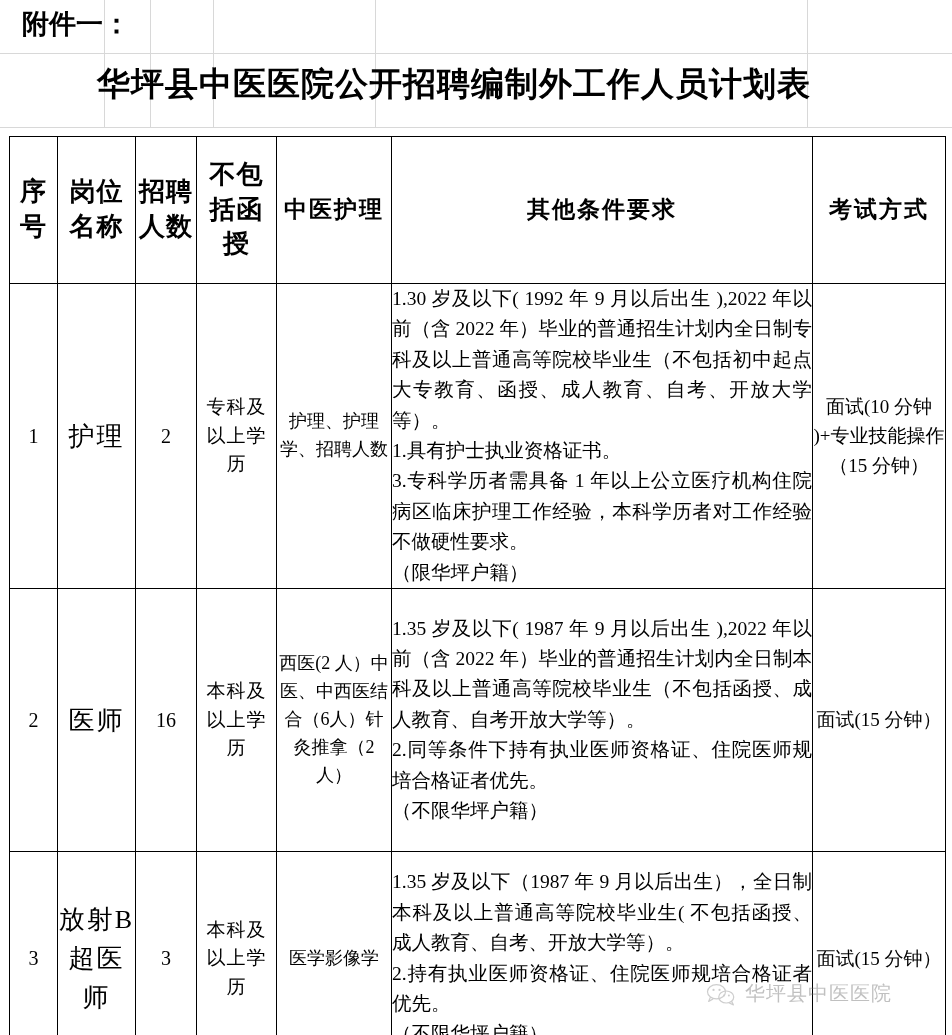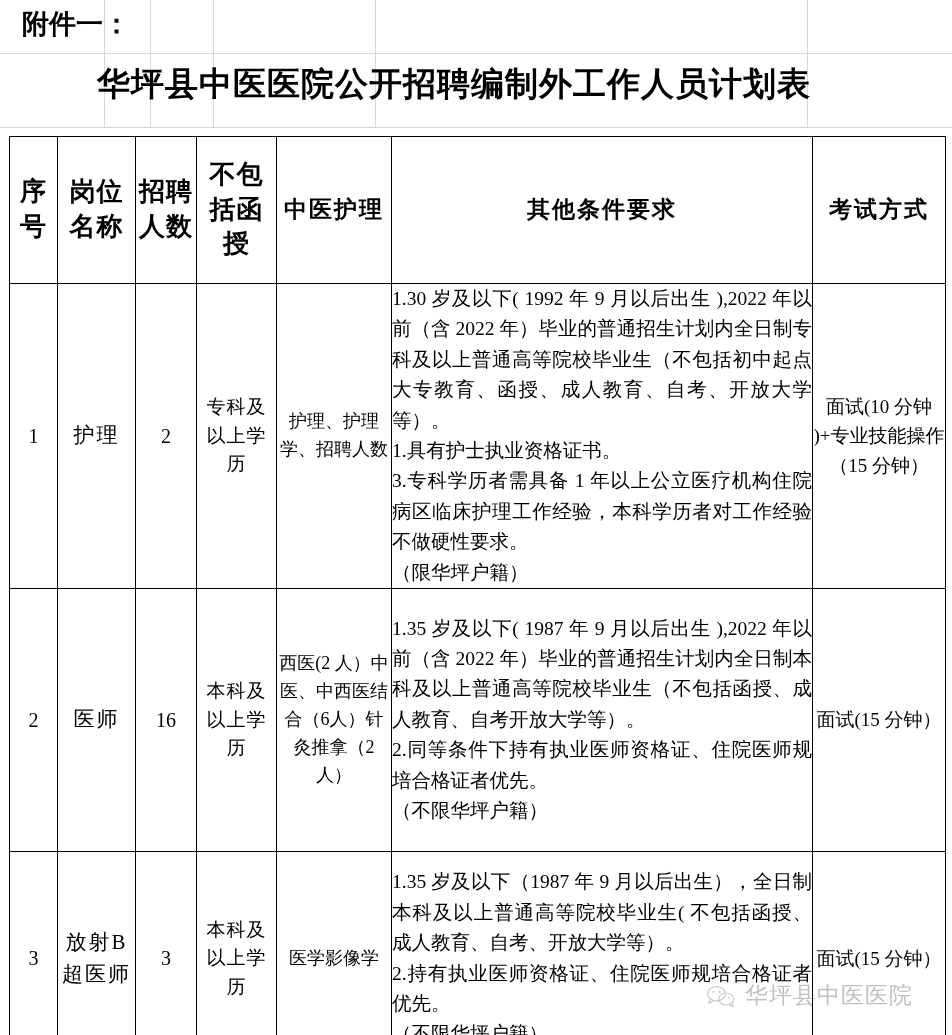--- a/index.html
+++ b/index.html
@@ -98,21 +98,21 @@
   .hdr-txt.narrow {
     font-size: 26px;
     line-height: 1.34;
   }
   .hdr-txt.wide {
     font-size: 23px;
     letter-spacing: 2px;
   }
 
   .cell-seq { font-size: 20px; text-align: center; }
-  .cell-post { font-size: 21px; text-align: center; line-height: 1.5; letter-spacing: 2px; padding: 0 4px;}
+  .cell-post { font-size: 26px; text-align: center; line-height: 1.5; letter-spacing: 2px; padding: 0 4px;}
   .cell-num { font-size: 20px; text-align: center; }
   .cell-edu { font-size: 19px; text-align: center; line-height: 1.5; letter-spacing: 1px; padding: 0 8px;}
   .cell-major { font-size: 18px; text-align: center; line-height: 1.55; padding: 0 8px;}
   .cell-exam { font-size: 19px; text-align: center; line-height: 1.55; padding: 0 6px; margin-left: 16px;}
 
   .cell-other {
     font-size: 19.5px;
     line-height: 1.56;
     text-align: justify;
     text-justify: inter-ideograph;
@@ -131,21 +131,21 @@
     position: absolute;
     left: 706px;
     top: 980px;
     display: flex;
     align-items: center;
     gap: 9px;
     opacity: 0.42;
     pointer-events: none;
   }
   .watermark .wm-text {
-    font-size: 23px;
+    font-size: 20px;
     color: #6b6b6b;
     letter-spacing: 1px;
     font-family: "Liberation Sans", "DejaVu Sans", sans-serif;
     white-space: nowrap;
   }
   .wechat-icon { width: 30px; height: 24px; display: block; }
 </style>
 </head>
 <body>
 

